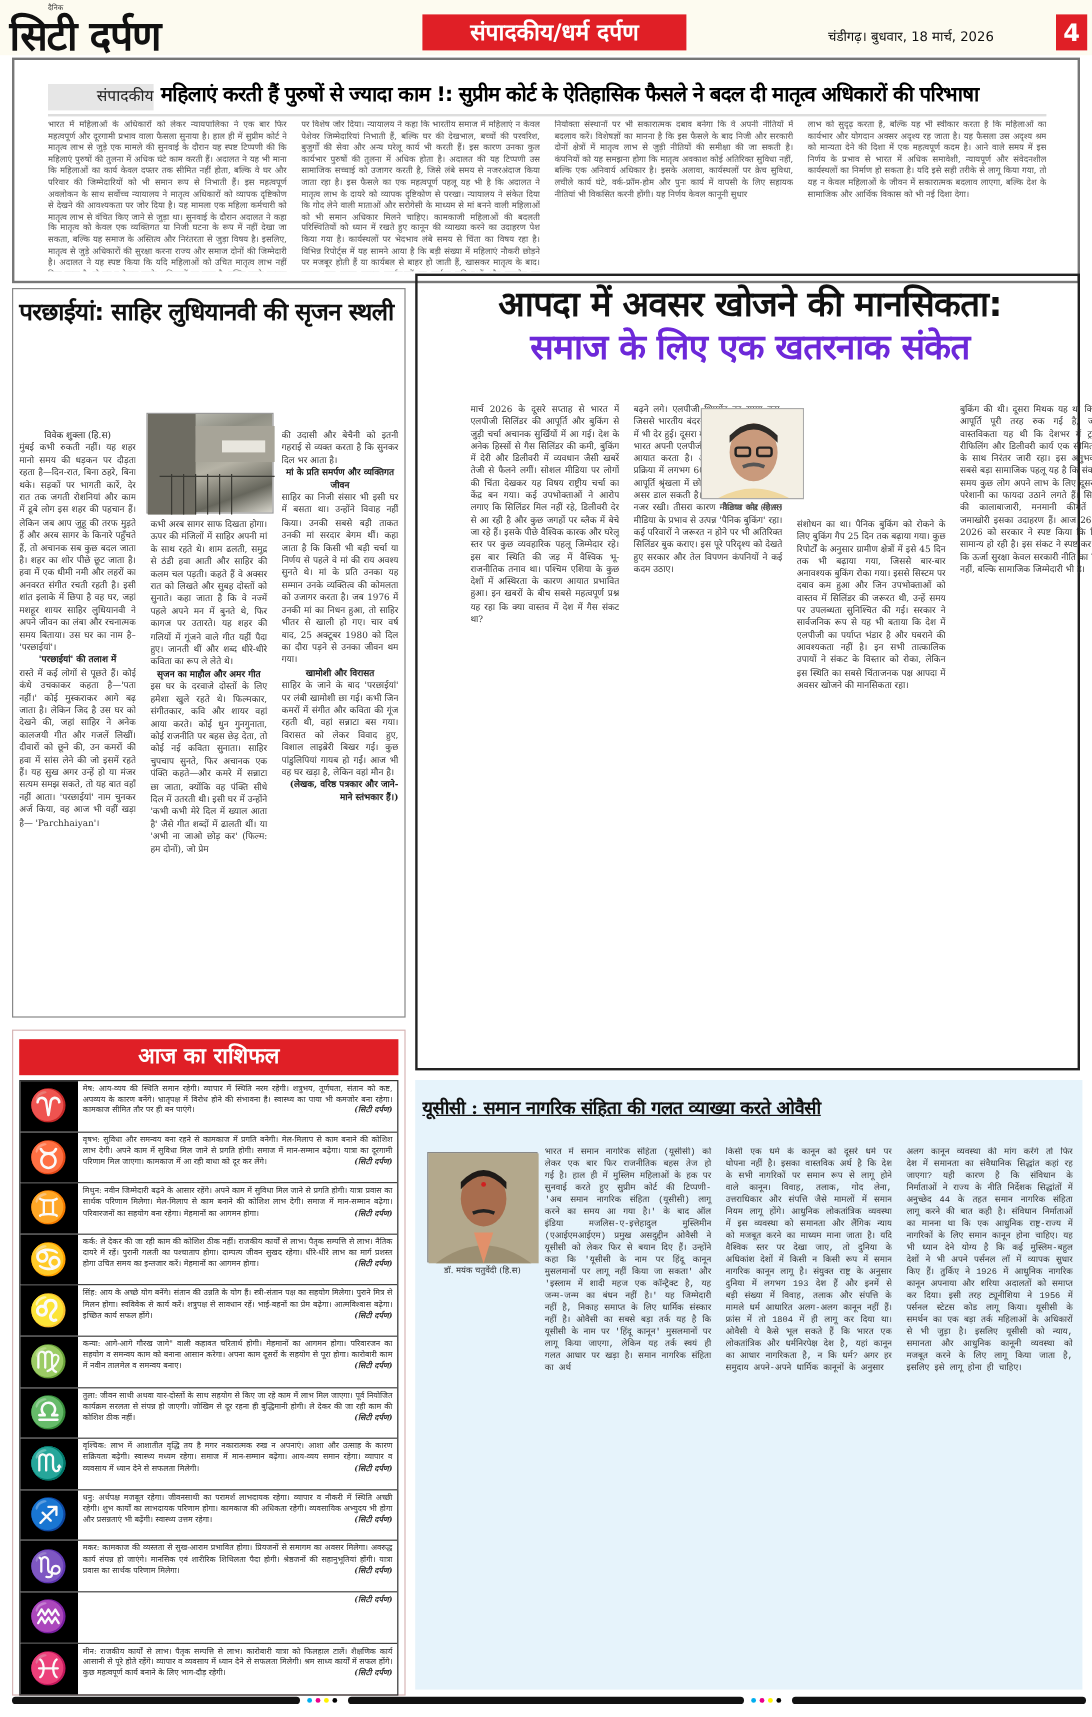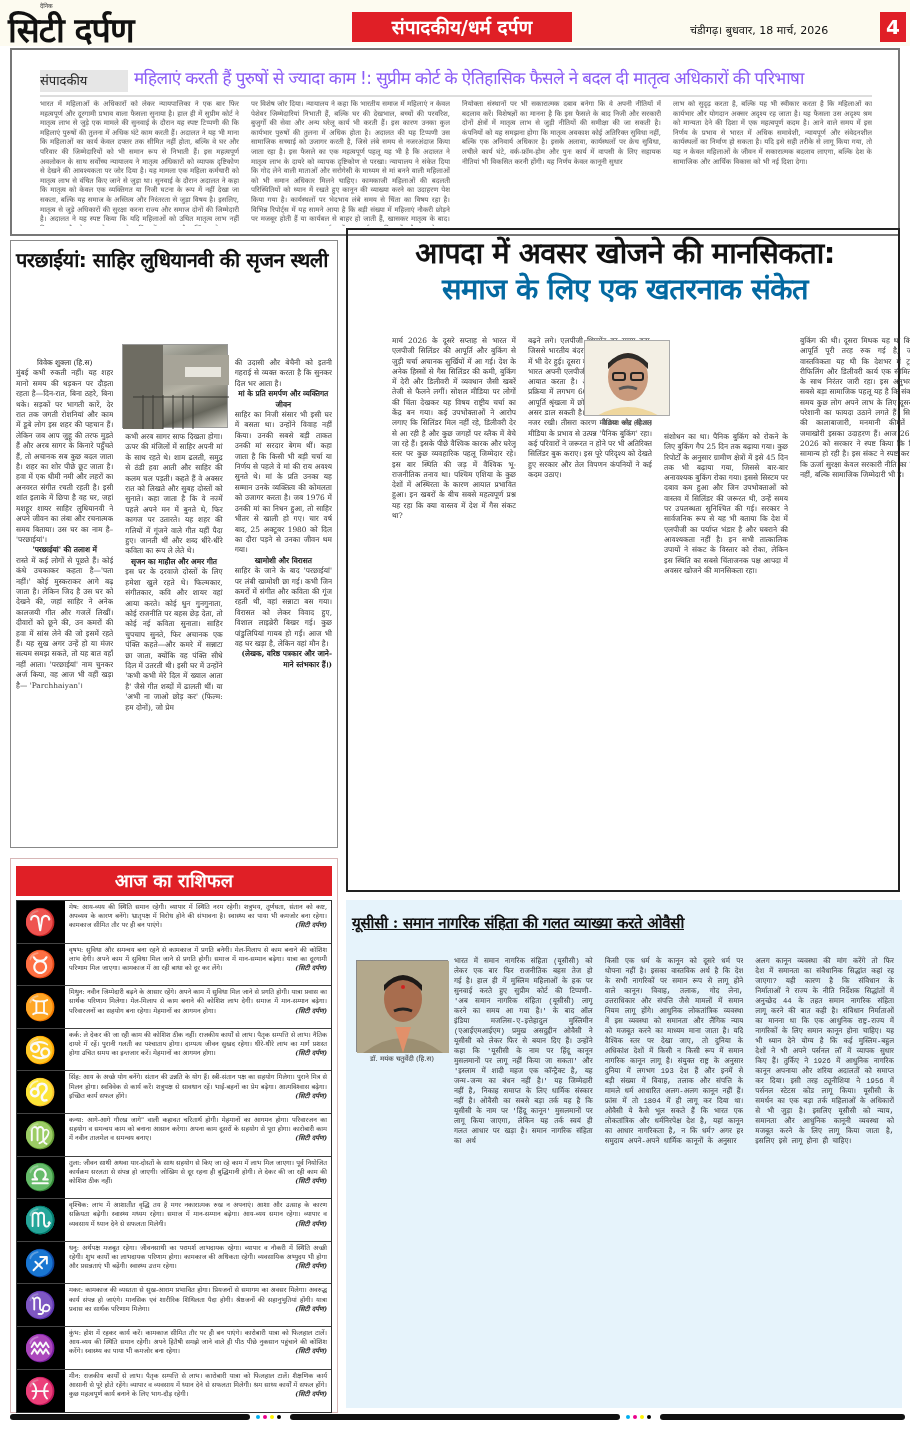--- a/index.html
+++ b/index.html
@@ -7,38 +7,38 @@
 .abs{position:absolute;}
 
 .mast{left:0;top:0;width:910px;height:46px;background:#fdfbf0;}
 .logo{left:8px;top:6px;font-size:34px;font-weight:bold;color:#111;font-family:"DejaVu Sans",sans-serif;letter-spacing:-1px;}
 .logo-small{left:40px;top:2px;font-size:6px;color:#333;font-family:"DejaVu Sans",sans-serif;}
 .sec{left:352px;top:12px;width:220px;height:30px;background:#e01f26;color:#fff;font-size:19px;font-weight:bold;text-align:center;line-height:30px;font-family:"DejaVu Sans",sans-serif;}
 .dateline{left:690px;top:22px;font-size:11px;color:#111;font-family:"DejaVu Sans",sans-serif;}
 .pageno{left:880px;top:12px;width:26px;height:30px;background:#e01f26;color:#fff;font-size:20px;font-weight:bold;text-align:center;line-height:30px;font-family:"DejaVu Sans",sans-serif;}
 
 .edbox{left:10px;top:48px;width:890px;height:188px;border:2px solid #777;background:#fff;}
-.edlabel{left:40px;top:70px;width:88px;height:22px;background:#e6e6e6;font-size:13px;font-family:"DejaVu Sans",sans-serif;line-height:22px;text-align:left;}
-.edtitle{left:134px;top:66px;font-size:17px;font-weight:normal;font-family:"DejaVu Sans",sans-serif;letter-spacing:-0.6px;color:#8b5cf6;}
+.edlabel{left:40px;top:70px;width:88px;height:22px;background:#e6e6e6;font-size:13px;font-family:"DejaVu Sans",sans-serif;line-height:22px;text-align:right;}
+.edtitle{left:134px;top:66px;font-size:17px;font-weight:bold;font-family:"DejaVu Sans",sans-serif;letter-spacing:-0.6px;color:#000000;}
 .edrule{left:40px;top:95px;width:832px;height:2px;background:#ddd;}
 .cols{display:flex;gap:12px;}
 .col{flex:1;font-size:7px;line-height:9.6px;color:#555;text-align:justify;overflow:hidden;}
 .edcols{left:40px;top:100px;width:832px;height:126px;}
 
 .pbox{left:10px;top:240px;width:328px;height:608px;border:1px solid #888;}
 .ptitle{left:16px;top:246px;font-size:20px;font-weight:bold;font-family:"DejaVu Sans",sans-serif;color:#111;letter-spacing:-0.5px;}
 .pimg{left:122px;top:344px;width:106px;height:84px;background:linear-gradient(160deg,#cfcfc5 0%,#8f8f84 30%,#b6b3a6 55%,#66665c 80%,#d8d6cc 100%);border:1px solid #999;}
 .pcols{left:16px;top:358px;width:316px;height:485px;}
 .pcols .col{font-size:7.4px;line-height:10.4px;color:#333;}
 .pcols .c2{margin-top:74px;}
 .sub{font-weight:bold;color:#222;display:block;text-align:center;}
 
 .mbox{left:346px;top:228px;width:554px;height:664px;border:2px solid #222;}
 .mtitle1{left:360px;top:232px;width:530px;text-align:center;font-size:29px;font-weight:bold;font-family:"DejaVu Sans",sans-serif;color:#111;letter-spacing:-0.5px;}
-.mtitle2{left:360px;top:268px;width:530px;text-align:center;font-size:29px;font-weight:bold;font-family:"DejaVu Sans",sans-serif;color:#0369a1;letter-spacing:-0.5px;}
+.mtitle2{left:360px;top:268px;width:530px;text-align:center;font-size:29px;font-weight:bold;font-family:"DejaVu Sans",sans-serif;color:#6d28d9;letter-spacing:-0.5px;}
 .mimg{left:584px;top:340px;width:86px;height:76px;border:1px solid #aaa;background:#f0ede4;overflow:hidden;}
 .mcap{left:584px;top:418px;width:86px;font-size:7px;text-align:center;color:#444;}
 .mcols{left:358px;top:336px;width:532px;height:550px;margin-left:34px;}
 .mcols .col{font-size:7.4px;line-height:10.3px;color:#333;}
 .mcols .c2{padding-right:0;}
 
 .rbox{left:10px;top:858px;width:328px;height:555px;border:1px solid #d7b6b6;background:#fff;}
 .rhead{left:16px;top:866px;width:316px;height:30px;background:#e01f26;color:#fff;font-size:18px;font-weight:bold;text-align:center;line-height:30px;font-family:"DejaVu Sans",sans-serif;}
 .rlist{left:16px;top:900px;width:316px;border:1px solid #333;}
 .ritem{display:flex;height:42.6px;border-bottom:1px solid #444;}
@@ -179,21 +179,21 @@
   <div class="ritem">
       <div class="ricon">♐</div>
       <div class="rtext"><span>धनु: अर्थपक्ष मजबूत रहेगा। जीवनसाथी का परामर्श लाभदायक रहेगा। व्यापार व नौकरी में स्थिति अच्छी रहेगी। शुभ कार्यों का लाभदायक परिणाम होगा। कामकाज की अधिकता रहेगी। व्यवसायिक अभ्युदय भी होगा और प्रसन्नताएं भी बढ़ेंगी। स्वास्थ्य उत्तम रहेगा।</span> <span class="rsrc">(सिटी दर्पण)</span></div>
     </div>
   <div class="ritem">
       <div class="ricon" style="color:#f5a000;">♑</div>
       <div class="rtext"><span>मकर: कामकाज की व्यस्तता से सुख-आराम प्रभावित होगा। प्रियजनों से समागम का अवसर मिलेगा। अवरुद्ध कार्य संपन्न हो जाएंगे। मानसिक एवं शारीरिक शिथिलता पैदा होगी। श्रेष्ठजनों की सहानुभूतियां होंगी। यात्रा प्रवास का सार्थक परिणाम मिलेगा।</span> <span class="rsrc">(सिटी दर्पण)</span></div>
     </div>
   <div class="ritem">
       <div class="ricon">♒</div>
-      <div class="rtext"><span>कुंभ: होश में रहकर कार्य करें। कामकाज सीमित तौर पर ही बन पाएंगे। कारोबारी यात्रा को फिलहाल टालें। आय-व्यय की स्थिति समान रहेगी। अपने हितैषी समझे जाने वाले ही पीठ पीछे नुकसान पहुंचाने की कोशिश करेंगे। स्वास्थ्य का पाया भी कमजोर बना रहेगा।</span> <span class="rsrc">(सिटी दर्पण)</span></div>
+      <div class="rtext"> <span class="rsrc">(सिटी दर्पण)</span></div>
     </div>
   <div class="ritem">
       <div class="ricon" style="color:#f5b400;">♓</div>
       <div class="rtext"><span>मीन: राजकीय कार्यों से लाभ। पैतृक सम्पत्ति से लाभ। कारोबारी यात्रा को फिलहाल टालें। शैक्षणिक कार्य आसानी से पूरे होते रहेंगे। व्यापार व व्यवसाय में ध्यान देने से सफलता मिलेगी। श्रम साध्य कार्यों में सफल होंगे। कुछ महत्वपूर्ण कार्य बनाने के लिए भाग-दौड़ रहेगी।</span> <span class="rsrc">(सिटी दर्पण)</span></div>
     </div>
 </div>
 
 <div class="abs ubox"></div>
 <div class="abs utitle">यूसीसी : समान नागरिक संहिता की गलत व्याख्या करते ओवैसी</div>
 <div class="abs cols ucols">

